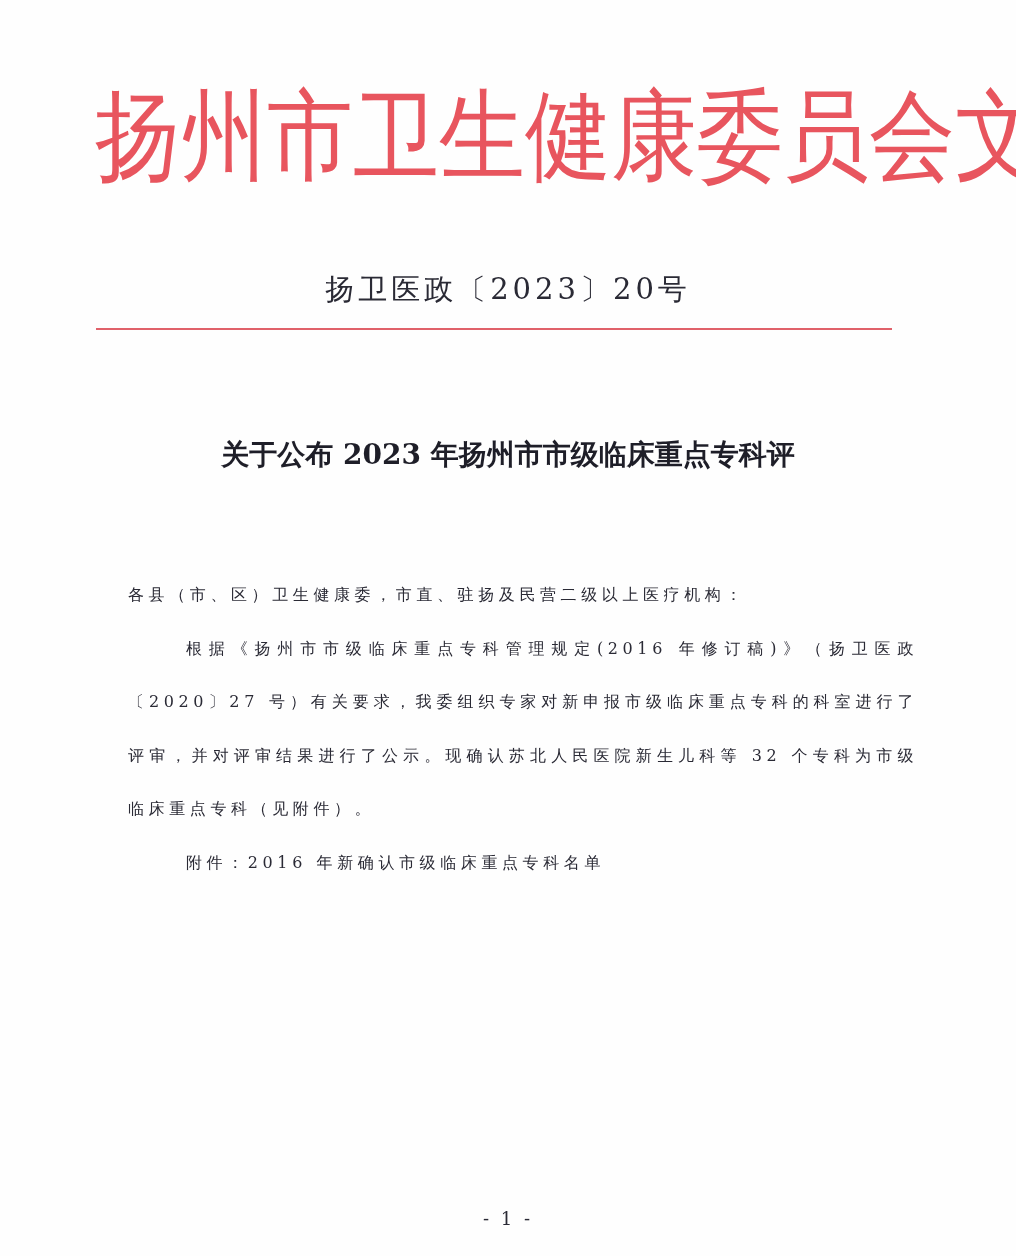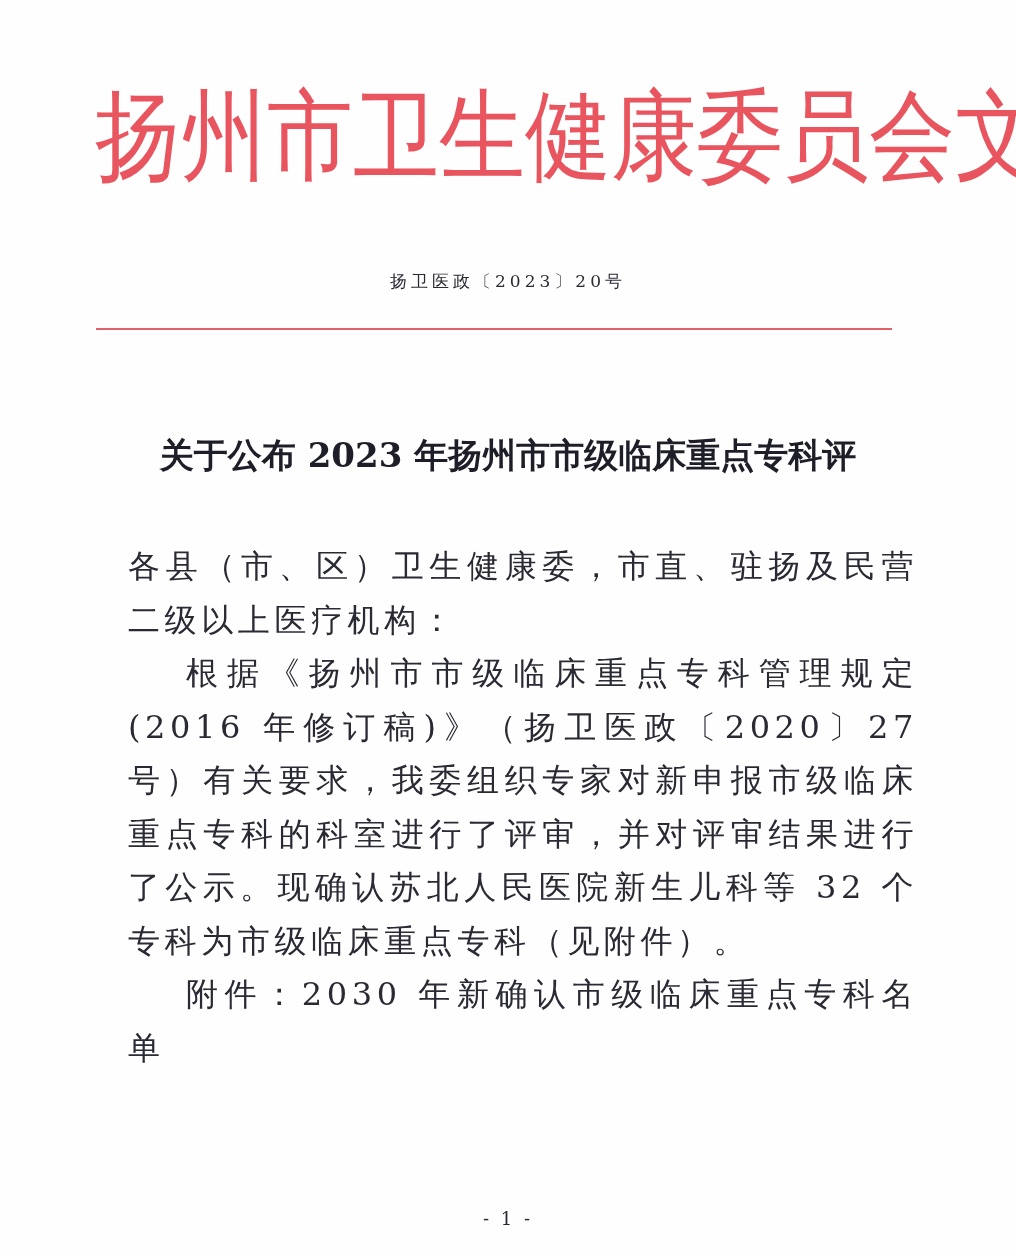--- a/index.html
+++ b/index.html
@@ -39,49 +39,49 @@
       transform-origin: top left;
       letter-spacing: 0;
     }
     .masthead span { display: inline-block; }
     .docnum {
       position: absolute;
       left: 0;
       width: 1016px;
       top: 270px;
       text-align: center;
-      font-size: 17px;
+      font-size: 29px;
       letter-spacing: 4px;
       color: #2a2a35;
     }
     .redline {
       position: absolute;
       left: 96px;
       top: 328px;
       width: 796px;
       height: 2px;
       background: #e0616a;
     }
     .title {
       position: absolute;
       left: 0;
       width: 1016px;
       top: 432px;
       text-align: center;
-      font-size: 34px;
+      font-size: 28px;
       font-weight: bold;
       line-height: 46px;
       color: #1e1e28;
     }
     .body {
       position: absolute;
       left: 128px;
-      top: 540px;
+      top: 568px;
       width: 790px;
-      font-size: 32px;
+      font-size: 16px;
       line-height: 53.5px;
       letter-spacing: 4.6px;
       color: #2a2a35;
     }
     .body p {
       margin: 0;
       padding: 0;
       text-align: justify;
       text-align-last: left;
     }
@@ -126,18 +126,18 @@
 
   <div class="redline"></div>
 
   <div class="title">
     <div>关于公布 2023 年扬州市市级临床重点专科评</div>
   </div>
 
   <div class="body">
     <p class="addr">各县（市、区）卫生健康委，市直、驻扬及民营二级以上医疗机构：</p>
     <p class="indent">根据《扬州市市级临床重点专科管理规定(2016 年修订稿)》（扬卫医政〔2020〕27 号）有关要求，我委组织专家对新申报市级临床重点专科的科室进行了评审，并对评审结果进行了公示。现确认苏北人民医院新生儿科等 32 个专科为市级临床重点专科（见附件）。</p>
-    <p class="indent attach">附件：2030 年新确认市级临床重点专科名单</p>
+    <p class="indent attach">附件：2016 年新确认市级临床重点专科名单</p>
   </div>
 
   <div class="pagenum">- 1 -</div>
 
 </div>
 
 </body></html>

